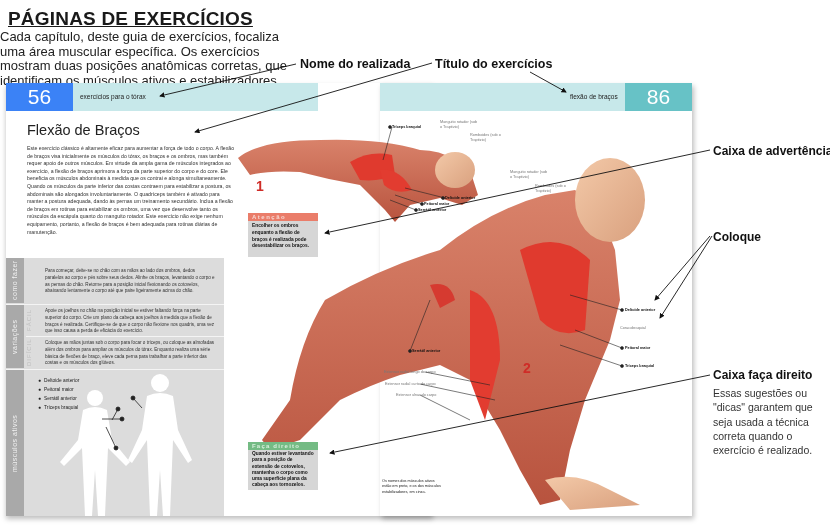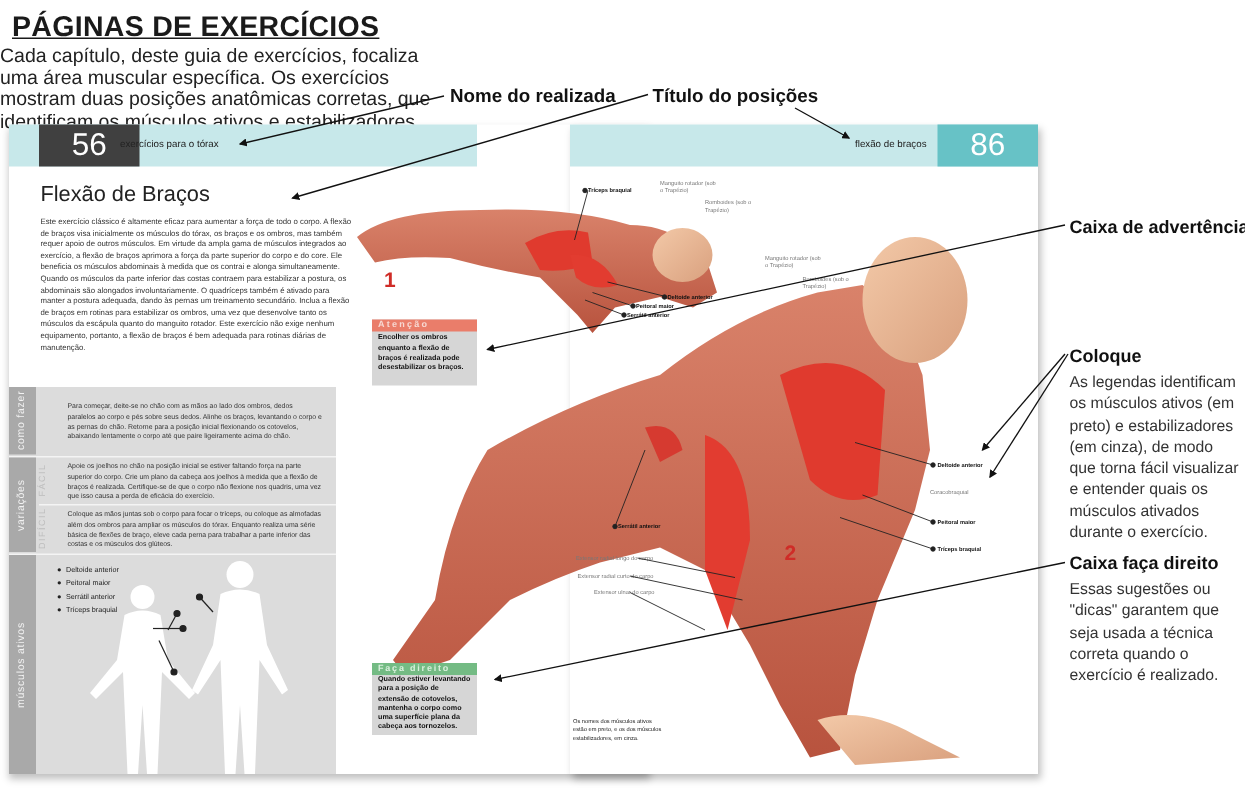--- a/index.html
+++ b/index.html
@@ -12,21 +12,21 @@
   .callout-label { position: absolute; font-size: 12.5px; font-weight: bold; color: #111; white-space: nowrap; }
   .side-note { position: absolute; left: 713px; width: 115px; }
   .side-note .hd { font-size: 12px; font-weight: bold; color: #111; margin-bottom: 4px; white-space: nowrap; }
   .side-note .tx { font-size: 10.5px; line-height: 14.3px; color: #333; }
   .side-note .tx em { font-style: italic; }
 
   .book { position: absolute; left: 6px; top: 83px; width: 427px; height: 433px; background: #fff; box-shadow: 0 3px 5px rgba(0,0,0,0.25); }
   .book-right { position: absolute; left: 380px; top: 83px; width: 312px; height: 433px; background: #fff; box-shadow: 2px 3px 5px rgba(0,0,0,0.25); }
 
   .hdr-bar-left { position: absolute; left: 6px; top: 83px; width: 312px; height: 28px; background: #c7e8ea; }
-  .hdr-num-left { position: absolute; left: 6px; top: 83px; width: 67px; height: 28px; background: #404040; color: #fff; font-size: 21px; text-align: center; line-height: 28px; margin-left: 20px; }
+  .hdr-num-left { position: absolute; left: 6px; top: 83px; width: 67px; height: 28px; background: #3b82f6; color: #fff; font-size: 21px; text-align: center; line-height: 28px; }
   .hdr-chapter { position: absolute; left: 80px; top: 93px; font-size: 6.5px; color: #222; }
   .hdr-bar-right { position: absolute; left: 380px; top: 83px; width: 312px; height: 28px; background: #c7e8ea; }
   .hdr-num-right { position: absolute; left: 625px; top: 83px; width: 67px; height: 28px; background: #67c2c6; color: #fff; font-size: 21px; text-align: center; line-height: 28px; }
   .hdr-exercise { position: absolute; left: 570px; top: 93px; font-size: 6.5px; color: #222; }
 
   .ex-title { position: absolute; left: 27px; top: 122px; font-size: 14.5px; color: #222; }
   .ex-body { position: absolute; left: 27px; top: 145px; width: 210px; font-size: 5.2px; line-height: 7.6px; color: #333; }
 
   .info-panel { position: absolute; left: 6px; top: 258px; width: 218px; height: 258px; background: #dcdcdc; }
   .info-tab { position: absolute; left: 6px; width: 18px; background: #a9a9a9; color: #f2f2f2; font-size: 7px; writing-mode: vertical-rl; transform: rotate(180deg); text-align: center; letter-spacing: 0.5px; }
@@ -164,28 +164,27 @@
 </div>
 
 <div class="tip-box">
   <div class="tip-head">Faça direito</div>
   <div class="tip-text">Quando estiver levantando para a posição de extensão de cotovelos, mantenha o corpo como uma superfície plana da cabeça aos tornozelos.</div>
 </div>
 
 <div class="footnote">Os nomes dos músculos ativos estão em preto, e os dos músculos estabilizadores, em cinza.</div>
 
 <div class="callout-label" style="left:300px;top:57px;">Nome do realizada</div>
-<div class="callout-label" style="left:435px;top:57px;">Título do posições</div>
+<div class="callout-label" style="left:435px;top:57px;">Título do exercícios</div>
 
 <div class="side-note" style="top:144px;">
   <div class="hd">Caixa de advertência</div>
 </div>
 <div class="side-note" style="top:230px;">
   <div class="hd">Coloque</div>
-  <div class="tx">As legendas identificam os músculos ativos (em preto) e estabilizadores (em cinza), de modo que torna fácil visualizar e entender quais os músculos ativados durante o exercício.</div>
 </div>
 <div class="side-note" style="top:368px;">
   <div class="hd">Caixa faça direito</div>
   <div class="tx">Essas sugestões ou "dicas" garantem que seja usada a técnica correta quando o exercício é realizado.</div>
 </div>
 
 <svg class="overlay" width="830" height="529">
   <defs>
     <marker id="ah" markerWidth="6" markerHeight="6" refX="5" refY="3" orient="auto">
       <path d="M0,0 L6,3 L0,6 Z" fill="#111"></path>

